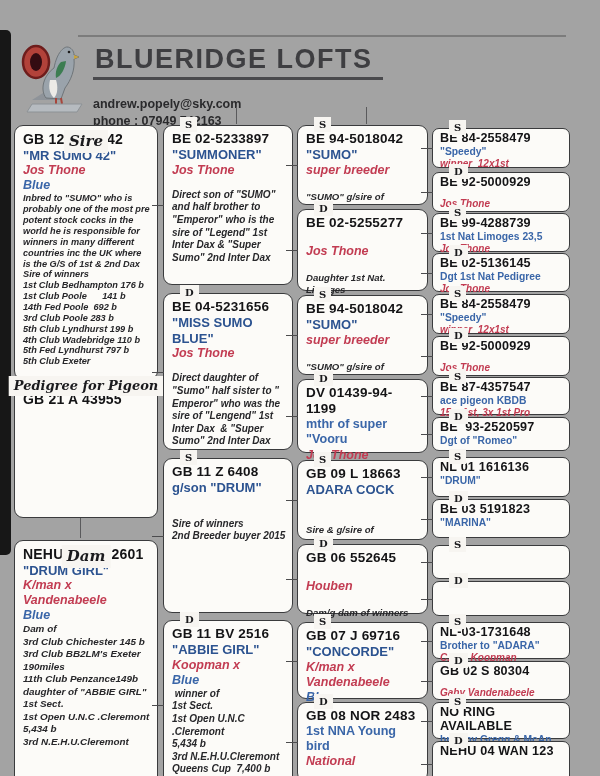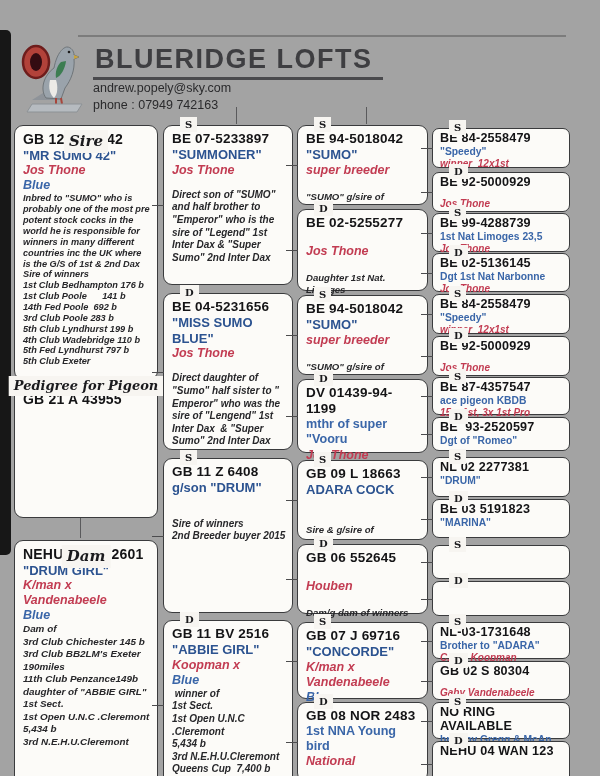--- a/index.html
+++ b/index.html
@@ -5,21 +5,21 @@
   html,body{margin:0;padding:0;background:#e8e6e2;}
   .page{position:relative;width:600px;height:776px;background:#a3a3a3;overflow:hidden;
         font-family:"Liberation Sans",sans-serif;}
   
   .scan-strip{position:absolute;left:0;top:30px;width:11px;height:525px;background:#171717;border-radius:0 5px 5px 0;}
   
   .top-rule{position:absolute;left:78px;top:35px;width:488px;border-top:2px solid #7c7c7c;}
   .logo{position:absolute;left:20px;top:38px;}
   .title{position:absolute;left:93px;top:44px;font-size:27px;font-weight:800;letter-spacing:1.5px;
          color:#3e3e41;border-bottom:3px solid #4a4a4d;padding:0 10px 2px 2px;display:inline-block;}
-  .contact{position:absolute;left:93px;top:80px;font-size:12.5px;font-weight:400;color:#2a2a2c;line-height:1.35;}
+  .contact{position:absolute;left:93px;top:96px;font-size:12.5px;font-weight:700;color:#2a2a2c;line-height:1.35;}
   
   .pbox{position:absolute;background:#fcfbf8;border:1.6px solid #3a3b3d;border-radius:9px;
         padding:5px 6px 3px 8px;box-sizing:border-box;}
   .col4{border-radius:7px;padding:3px 5px 2px 7px;}
   .tag{position:absolute;top:-9px;left:16px;background:#f7f5f1;padding:0 5px;
        font-family:"DejaVu Serif",serif;font-weight:700;font-size:10px;color:#1a1a1d;line-height:1.5;}
   .center-label .tag{left:50%;transform:translateX(-50%);white-space:nowrap;font-style:italic;}
   .gothic-lg .tag,.tag.gothic-lg{font-size:15px;margin-top:16px;}
   .tag.gothic-lg{top:-12px;font-style:italic;}
   .tag.gothic-md{top:-10px;font-size:13px;font-style:italic;}
@@ -118,21 +118,21 @@
         <div class="ln l-d">11th Club Penzance149b</div>
         <div class="ln l-d">daughter of "ABBIE GIRL"</div>
         <div class="ln l-d">1st Sect.</div>
         <div class="ln l-d">1st Open U.N.C .Cleremont</div>
         <div class="ln l-d">5,434 b</div>
         <div class="ln l-d">3rd N.E.H.U.Cleremont</div>
       </div>
       <div class="pbox col2" style="left: 163px; top: 125px; width: 130px; height: 160px;">
         <i class="tick"></i>
         <span class="tag ">S</span>
-        <div class="ln l-r">BE 07-5233897</div>
+        <div class="ln l-r">BE 02-5233897</div>
         <div class="ln l-n">"SUMMONER"</div>
         <div class="ln l-b">Jos Thone</div>
         <div class="ln l-sp"></div>
         <div class="ln l-d">Direct son of "SUMO" and half brother to "Emperor" who is the sire of "Legend" 1st Inter Dax &amp; "Super Sumo" 2nd Inter Dax</div>
       </div>
       <div class="pbox col2" style="left: 163px; top: 293px; width: 130px; height: 157px;">
         <i class="tick"></i>
         <span class="tag ">D</span>
         <div class="ln l-r">BE 04-5231656</div>
         <div class="ln l-n">"MISS SUMO BLUE"</div>
@@ -251,21 +251,21 @@
         <i class="tick"></i>
         <span class="tag ">S</span>
         <div class="ln l-r">BE 99-4288739</div>
         <div class="ln l-nb">1st Nat Limoges 23,5</div>
         <div class="ln l-b">Jos Thone</div>
       </div>
       <div class="pbox col4" style="left: 432px; top: 253px; width: 138px; height: 39px;">
         <i class="tick"></i>
         <span class="tag ">D</span>
         <div class="ln l-r">BE 02-5136145</div>
-        <div class="ln l-nb">Dgt 1st Nat Narbonne</div>
+        <div class="ln l-nb">Dgt 1st Nat Pedigree</div>
         <div class="ln l-b">Jos Thone</div>
       </div>
       <div class="pbox col4" style="left: 432px; top: 294px; width: 138px; height: 40px;">
         <i class="tick"></i>
         <span class="tag ">S</span>
         <div class="ln l-r">BE 84-2558479</div>
         <div class="ln l-nb">"Speedy"</div>
         <div class="ln l-b">winner  12x1st</div>
       </div>
       <div class="pbox col4" style="left: 432px; top: 336px; width: 138px; height: 40px;">
@@ -284,21 +284,21 @@
       </div>
       <div class="pbox col4" style="left: 432px; top: 417px; width: 138px; height: 34px;">
         <i class="tick"></i>
         <span class="tag ">D</span>
         <div class="ln l-r">BE  93-2520597</div>
         <div class="ln l-nb">Dgt of "Romeo"</div>
       </div>
       <div class="pbox col4" style="left: 432px; top: 457px; width: 138px; height: 40px;">
         <i class="tick"></i>
         <span class="tag ">S</span>
-        <div class="ln l-r">NL 02 2277381</div>
+        <div class="ln l-r">NL 01 1616136</div>
         <div class="ln l-nb">"DRUM"</div>
       </div>
       <div class="pbox col4" style="left: 432px; top: 499px; width: 138px; height: 39px;">
         <i class="tick"></i>
         <span class="tag ">D</span>
         <div class="ln l-r">BE 03 5191823</div>
         <div class="ln l-nb">"MARINA"</div>
       </div>
       <div class="pbox col4" style="left: 432px; top: 545px; width: 138px; height: 34px;">
         <i class="tick"></i>

